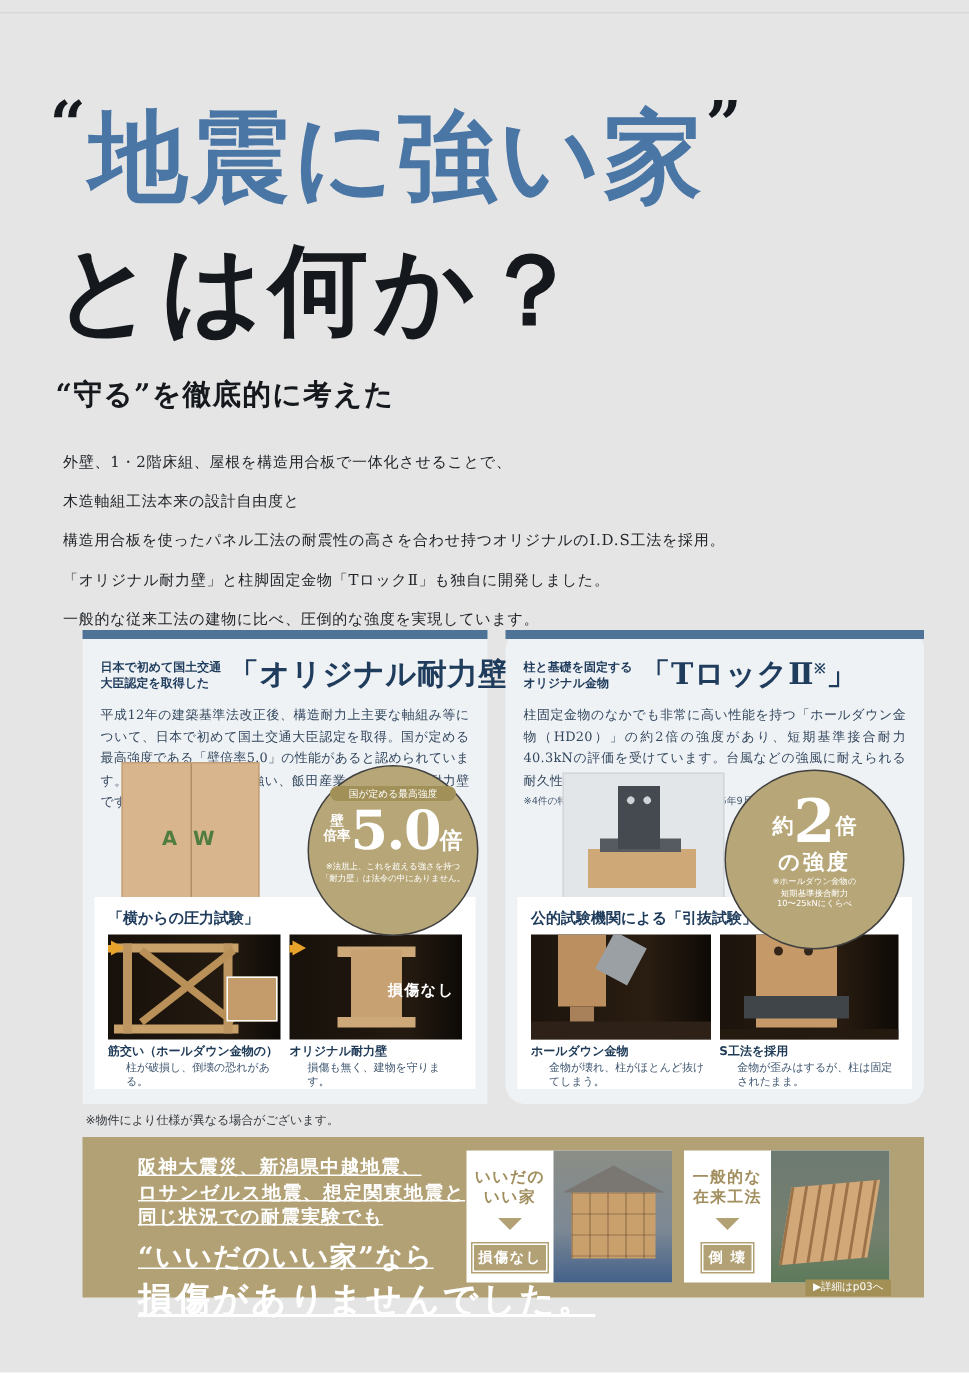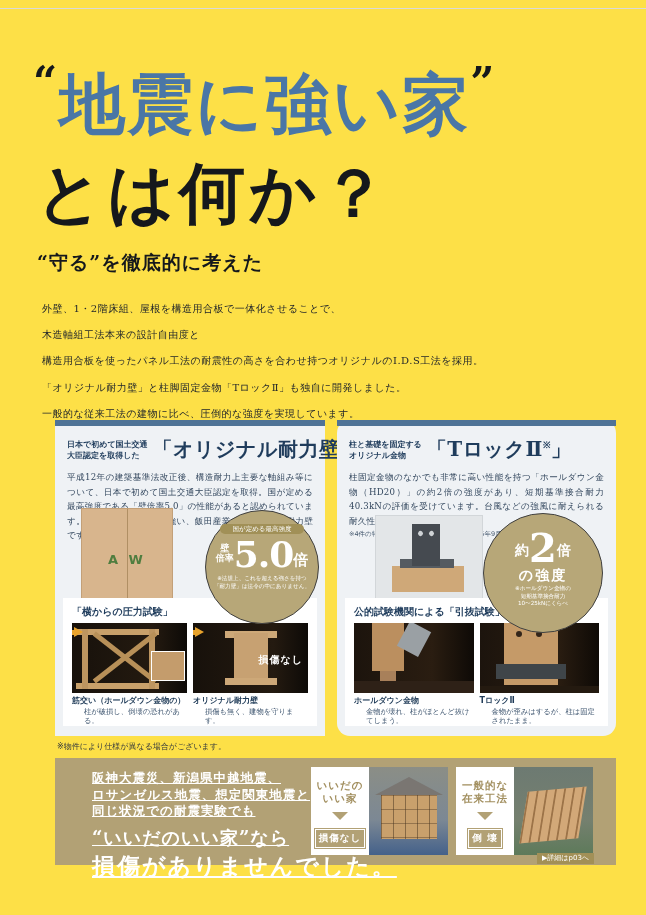--- a/index.html
+++ b/index.html
@@ -1,16 +1,16 @@
 <!DOCTYPE html>
 <html><head>
 <meta charset="utf-8">
 <style>
   html,body{margin:0;padding:0;background:#fff;}
-  .page{position:relative;width:646px;height:915px;background:#fde047;overflow:hidden;
+  .page{position:relative;width:646px;height:915px;background:#e5e5e5;overflow:hidden;
         font-family:"DejaVu Serif","Liberation Serif",serif;}
   .topline{position:absolute;top:8px;left:0;width:646px;height:1px;background:#d9d9d9;}
 
   
   .title1{position:absolute;left:33px;top:62px;font-size:66px;line-height:1;letter-spacing:2px;white-space:nowrap;}
   .title1 .tblue{color:#4a76a6;font-weight:bold;}
   .tq{color:#15181c;font-size:42px;font-weight:bold;vertical-align:30px;}
   .title2{position:absolute;left:36px;top:160px;font-size:66px;line-height:1;color:#15181c;font-weight:bold;letter-spacing:4px;}
   .subtitle{position:absolute;left:37px;top:250px;font-size:19px;font-weight:bold;color:#15181c;letter-spacing:1px;}
   .intro{position:absolute;left:42px;top:296px;width:580px;font-size:10px;line-height:26.2px;color:#22262a;letter-spacing:.5px;}
@@ -251,21 +251,21 @@
           <div class="cap-desc">金物が壊れ、柱がほとんど抜けてしまう。</div>
         </div>
         <div class="scol">
           <div class="tphoto ph-dark2">
             <div class="tk-floor"></div>
             <div class="tk-post"></div>
             <div class="tk-hole" style="left:36px;"></div>
             <div class="tk-hole" style="left:56px;"></div>
             <div class="tk-band"></div>
           </div>
-          <div class="cap-name">TロックⅡ</div>
+          <div class="cap-name">S工法を採用</div>
           <div class="cap-desc">金物が歪みはするが、柱は固定されたまま。</div>
         </div>
       </div>
     </div>
   </div>
 
   <div class="footnote">※物件により仕様が異なる場合がございます。</div>
 
   <div class="band">
     <div class="band-text">

